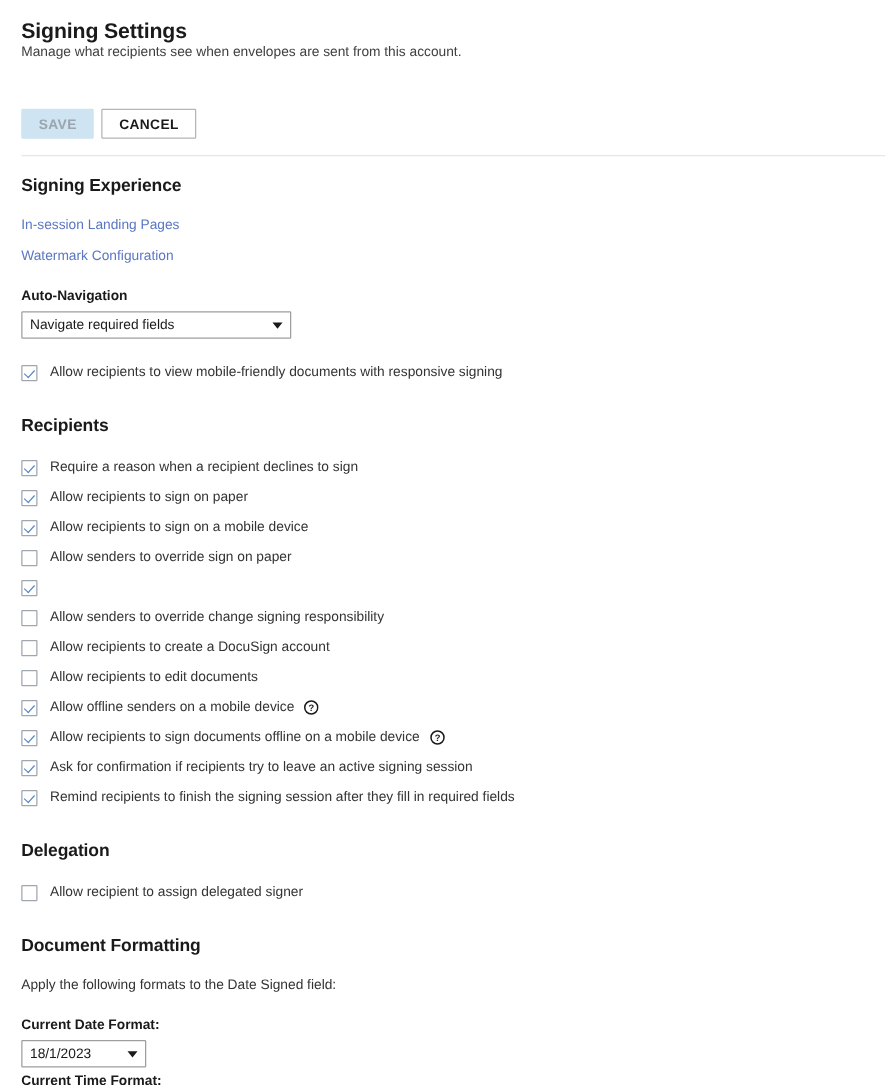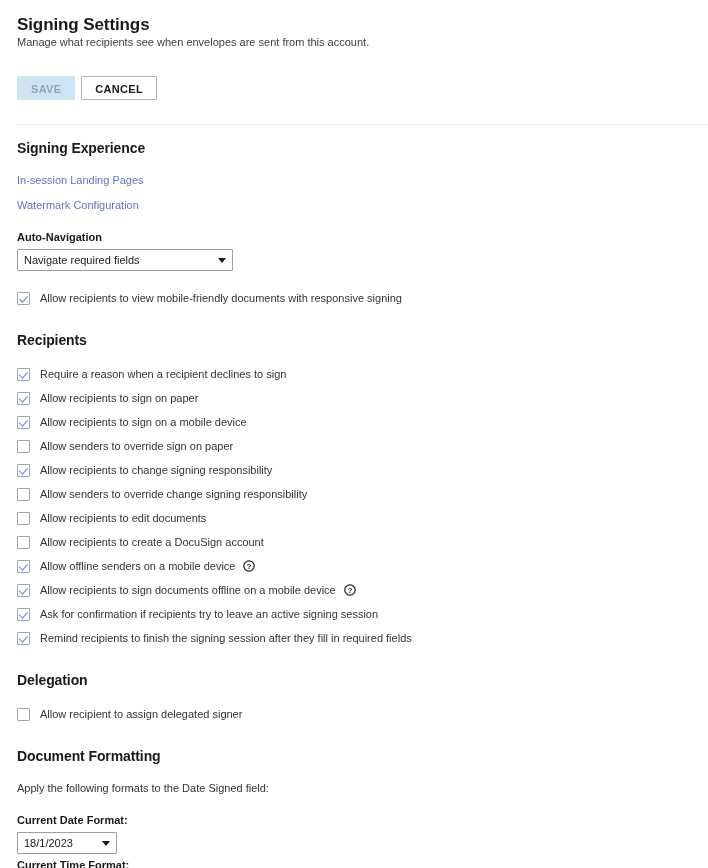--- a/index.html
+++ b/index.html
@@ -38,21 +38,21 @@
     left: 17px;
     top: 36px;
     font-size: 11px;
     color: #404040;
   }
 
   
   .btn-row {
     position: absolute;
     left: 17px;
-    top: 76px;
+    top: 87px;
     display: flex;
     gap: 6px;
   }
   .btn {
     font-family: "Liberation Sans", sans-serif;
     font-size: 11px;
     font-weight: bold;
     letter-spacing: 0.3px;
     padding: 0 13px;
     height: 24px;
@@ -250,36 +250,35 @@
         <span class="cb-label">Allow recipients to sign on a mobile device</span>
       </div>
 
       <div class="cb-row">
         <span class="cb"></span>
         <span class="cb-label">Allow senders to override sign on paper</span>
       </div>
 
       <div class="cb-row">
         <span class="cb checked"></span>
-        <span class="cb-label">Allow recipients to change signing responsibility</span>
       </div>
 
       <div class="cb-row">
         <span class="cb"></span>
         <span class="cb-label">Allow senders to override change signing responsibility</span>
       </div>
 
       <div class="cb-row">
         <span class="cb"></span>
+        <span class="cb-label">Allow recipients to create a DocuSign account</span>
+      </div>
+
+      <div class="cb-row">
+        <span class="cb"></span>
         <span class="cb-label">Allow recipients to edit documents</span>
-      </div>
-
-      <div class="cb-row">
-        <span class="cb"></span>
-        <span class="cb-label">Allow recipients to create a DocuSign account</span>
       </div>
 
       <div class="cb-row">
         <span class="cb checked"></span>
         <span class="cb-label">Allow offline senders on a mobile device</span>
         <span class="help-icon">
           <svg width="12" height="12" viewBox="0 0 12 12">
             <circle cx="6" cy="6" r="5.2" fill="none" stroke="#1a1a1a" stroke-width="1.2"></circle>
             <text x="6" y="9" font-family="Liberation Sans, sans-serif" font-size="7.5" font-weight="bold" fill="#1a1a1a" text-anchor="middle">?</text>
           </svg>

